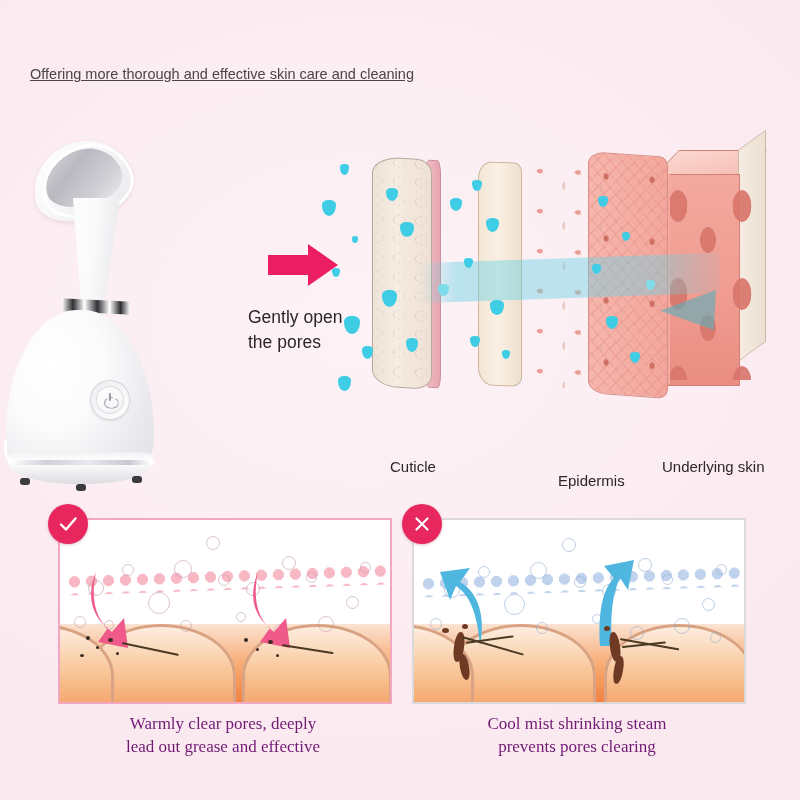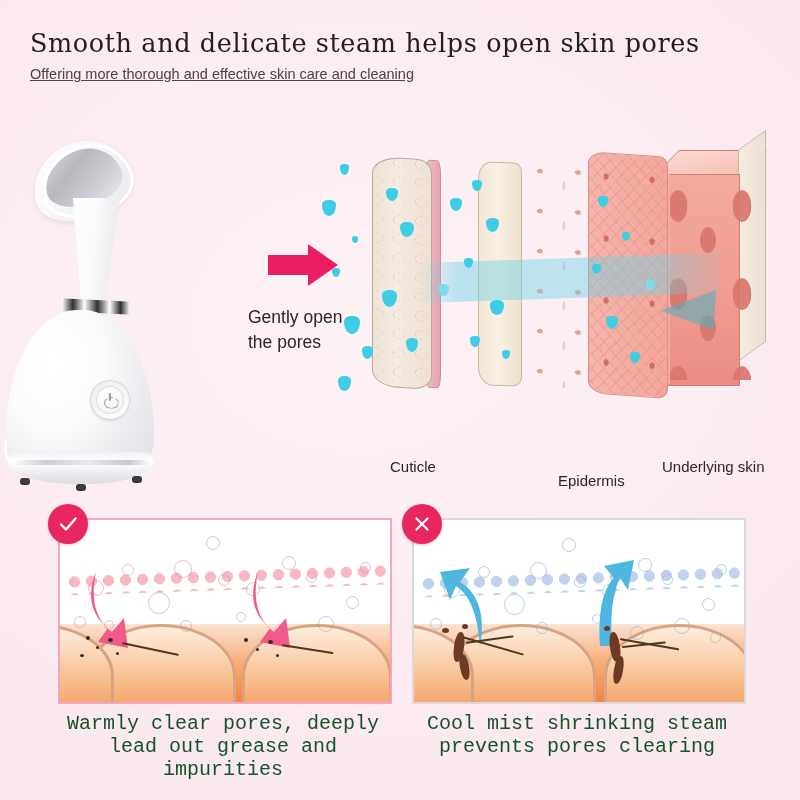--- a/index.html
+++ b/index.html
@@ -295,33 +295,32 @@
   #pk-badge{
     position:absolute;left:358px;top:568px;width:94px;height:94px;border-radius:50%;
     background:#e8275e;display:flex;align-items:center;justify-content:center;
     color:#ffffff;font-size:40px;font-weight:bold;letter-spacing:1px;
     font-family:"Liberation Sans", sans-serif;
     box-shadow:0 2px 6px rgba(150,40,80,.3);
     z-index:30;
   }
 
   .caption{
-    position:absolute;text-align:center;font-size:20px;line-height:23px;
-    color:#14532d;font-family:Liberation Mono, monospace;
+    position:absolute;text-align:center;font-size:17px;line-height:23px;
+    color:#701a75;font-family:Liberation Serif, serif;
   }
   #caption-good{left:58px;top:712px;width:330px;}
   #caption-bad{left:412px;top:712px;width:330px;}
 </style>
 </head>
 <body>
 
 <div id="stage">
   <div class="bg-wash"></div>
 
-  <div class="headline">Smooth and delicate steam helps open skin pores</div>
   <div class="subline">Offering more thorough and effective skin care and cleaning</div>
 
   <div id="device">
     <div class="dev-cone"></div>
     <div class="dev-cone-inner"></div>
     <div class="dev-cone-rim"></div>
     <div class="dev-neck"></div>
     <div class="dev-band"></div>
     <div class="dev-body"></div>
     <div class="dev-btn-outer"></div>
@@ -496,19 +495,19 @@
   </div>
   <div class="badge" id="badge-x">
     <svg width="18" height="18" viewBox="0 0 18 18">
       <path d="M3.5 3.5 L14.5 14.5 M14.5 3.5 L3.5 14.5" stroke="#ffffff" stroke-width="2.2" stroke-linecap="round"></path>
     </svg>
   </div>
 
 
   <div class="caption" id="caption-good">
     <div>Warmly clear pores, deeply</div>
-    <div>lead out grease and impurities</div>
+    <div>lead out grease and effective</div>
   </div>
   <div class="caption" id="caption-bad">
     <div>Cool mist shrinking steam</div>
     <div>prevents pores clearing</div>
   </div>
 </div>
 
 </body></html>

